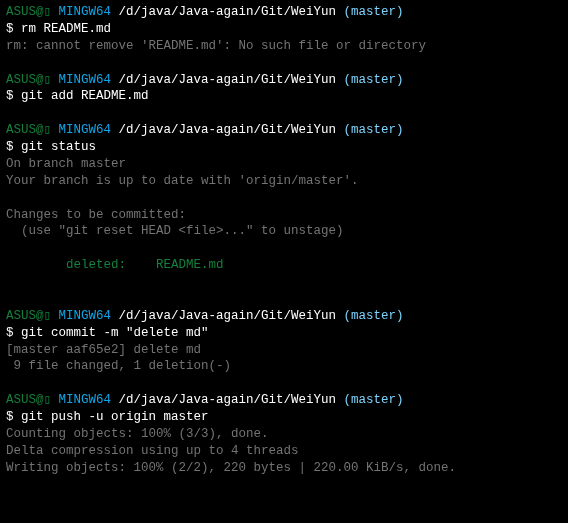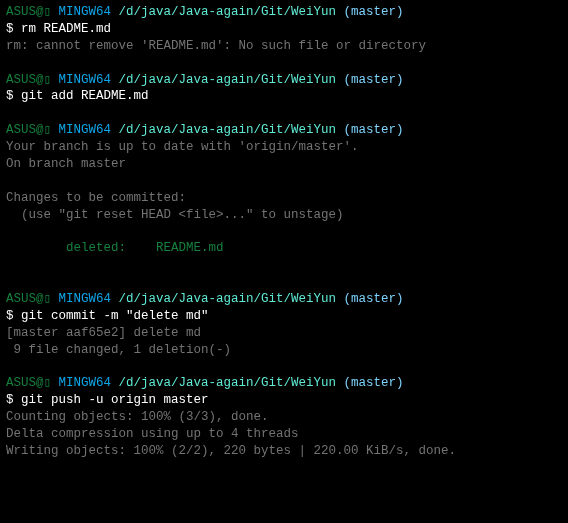--- a/index.html
+++ b/index.html
@@ -10,42 +10,43 @@
     font-size: 12.5px;
     line-height: 1.35;
     color: #c0c0c0;
     width: 568px;
     box-sizing: border-box;
   }
   .line { white-space: pre; }
   .green { color: #15803d; }
   .magenta { color: #0ea5e9; margin-top: 12px; }
   .cyan { color: #7dd3fc; }
-  .yellow { color: #5eead4; }
+  .yellow { color: #ffffff; }
   .white { color: #ffffff; }
   .gray { color: #737373; }
   .blank { height: 1.35em; }
 </style>
 </head>
 <body>
 
 <div>
 
   <div class="line"><span class="green">ASUS@▯</span><span class="magenta"> MINGW64 </span><span class="yellow">/d/java/Java-again/Git/WeiYun</span><span class="cyan"> (master)</span></div>
   <div class="line"><span class="white">$ </span><span class="white">rm README.md</span></div>
   <div class="line gray">rm: cannot remove 'README.md': No such file or directory</div>
   <div class="blank"></div>
 
   <div class="line"><span class="green">ASUS@▯</span><span class="magenta"> MINGW64 </span><span class="yellow">/d/java/Java-again/Git/WeiYun</span><span class="cyan"> (master)</span></div>
   <div class="line"><span class="white">$ </span><span class="white">git add README.md</span></div>
   <div class="blank"></div>
 
   <div class="line"><span class="green">ASUS@▯</span><span class="magenta"> MINGW64 </span><span class="yellow">/d/java/Java-again/Git/WeiYun</span><span class="cyan"> (master)</span></div>
+  <div class="line"><span class="white">$ </span><span class="white">git status</span></div>
+  <div class="line gray">On branch master</div>
   <div class="line gray">Your branch is up to date with 'origin/master'.</div>
-  <div class="line gray">On branch master</div>
   <div class="blank"></div>
   <div class="line gray">Changes to be committed:</div>
   <div class="line gray">  (use "git reset HEAD &lt;file&gt;..." to unstage)</div>
   <div class="blank"></div>
   <div class="line green">        deleted:    README.md</div>
   <div class="blank"></div>
   <div class="blank"></div>
 
   <div class="line"><span class="green">ASUS@▯</span><span class="magenta"> MINGW64 </span><span class="yellow">/d/java/Java-again/Git/WeiYun</span><span class="cyan"> (master)</span></div>
   <div class="line"><span class="white">$ </span><span class="white">git commit -m "delete md"</span></div>

